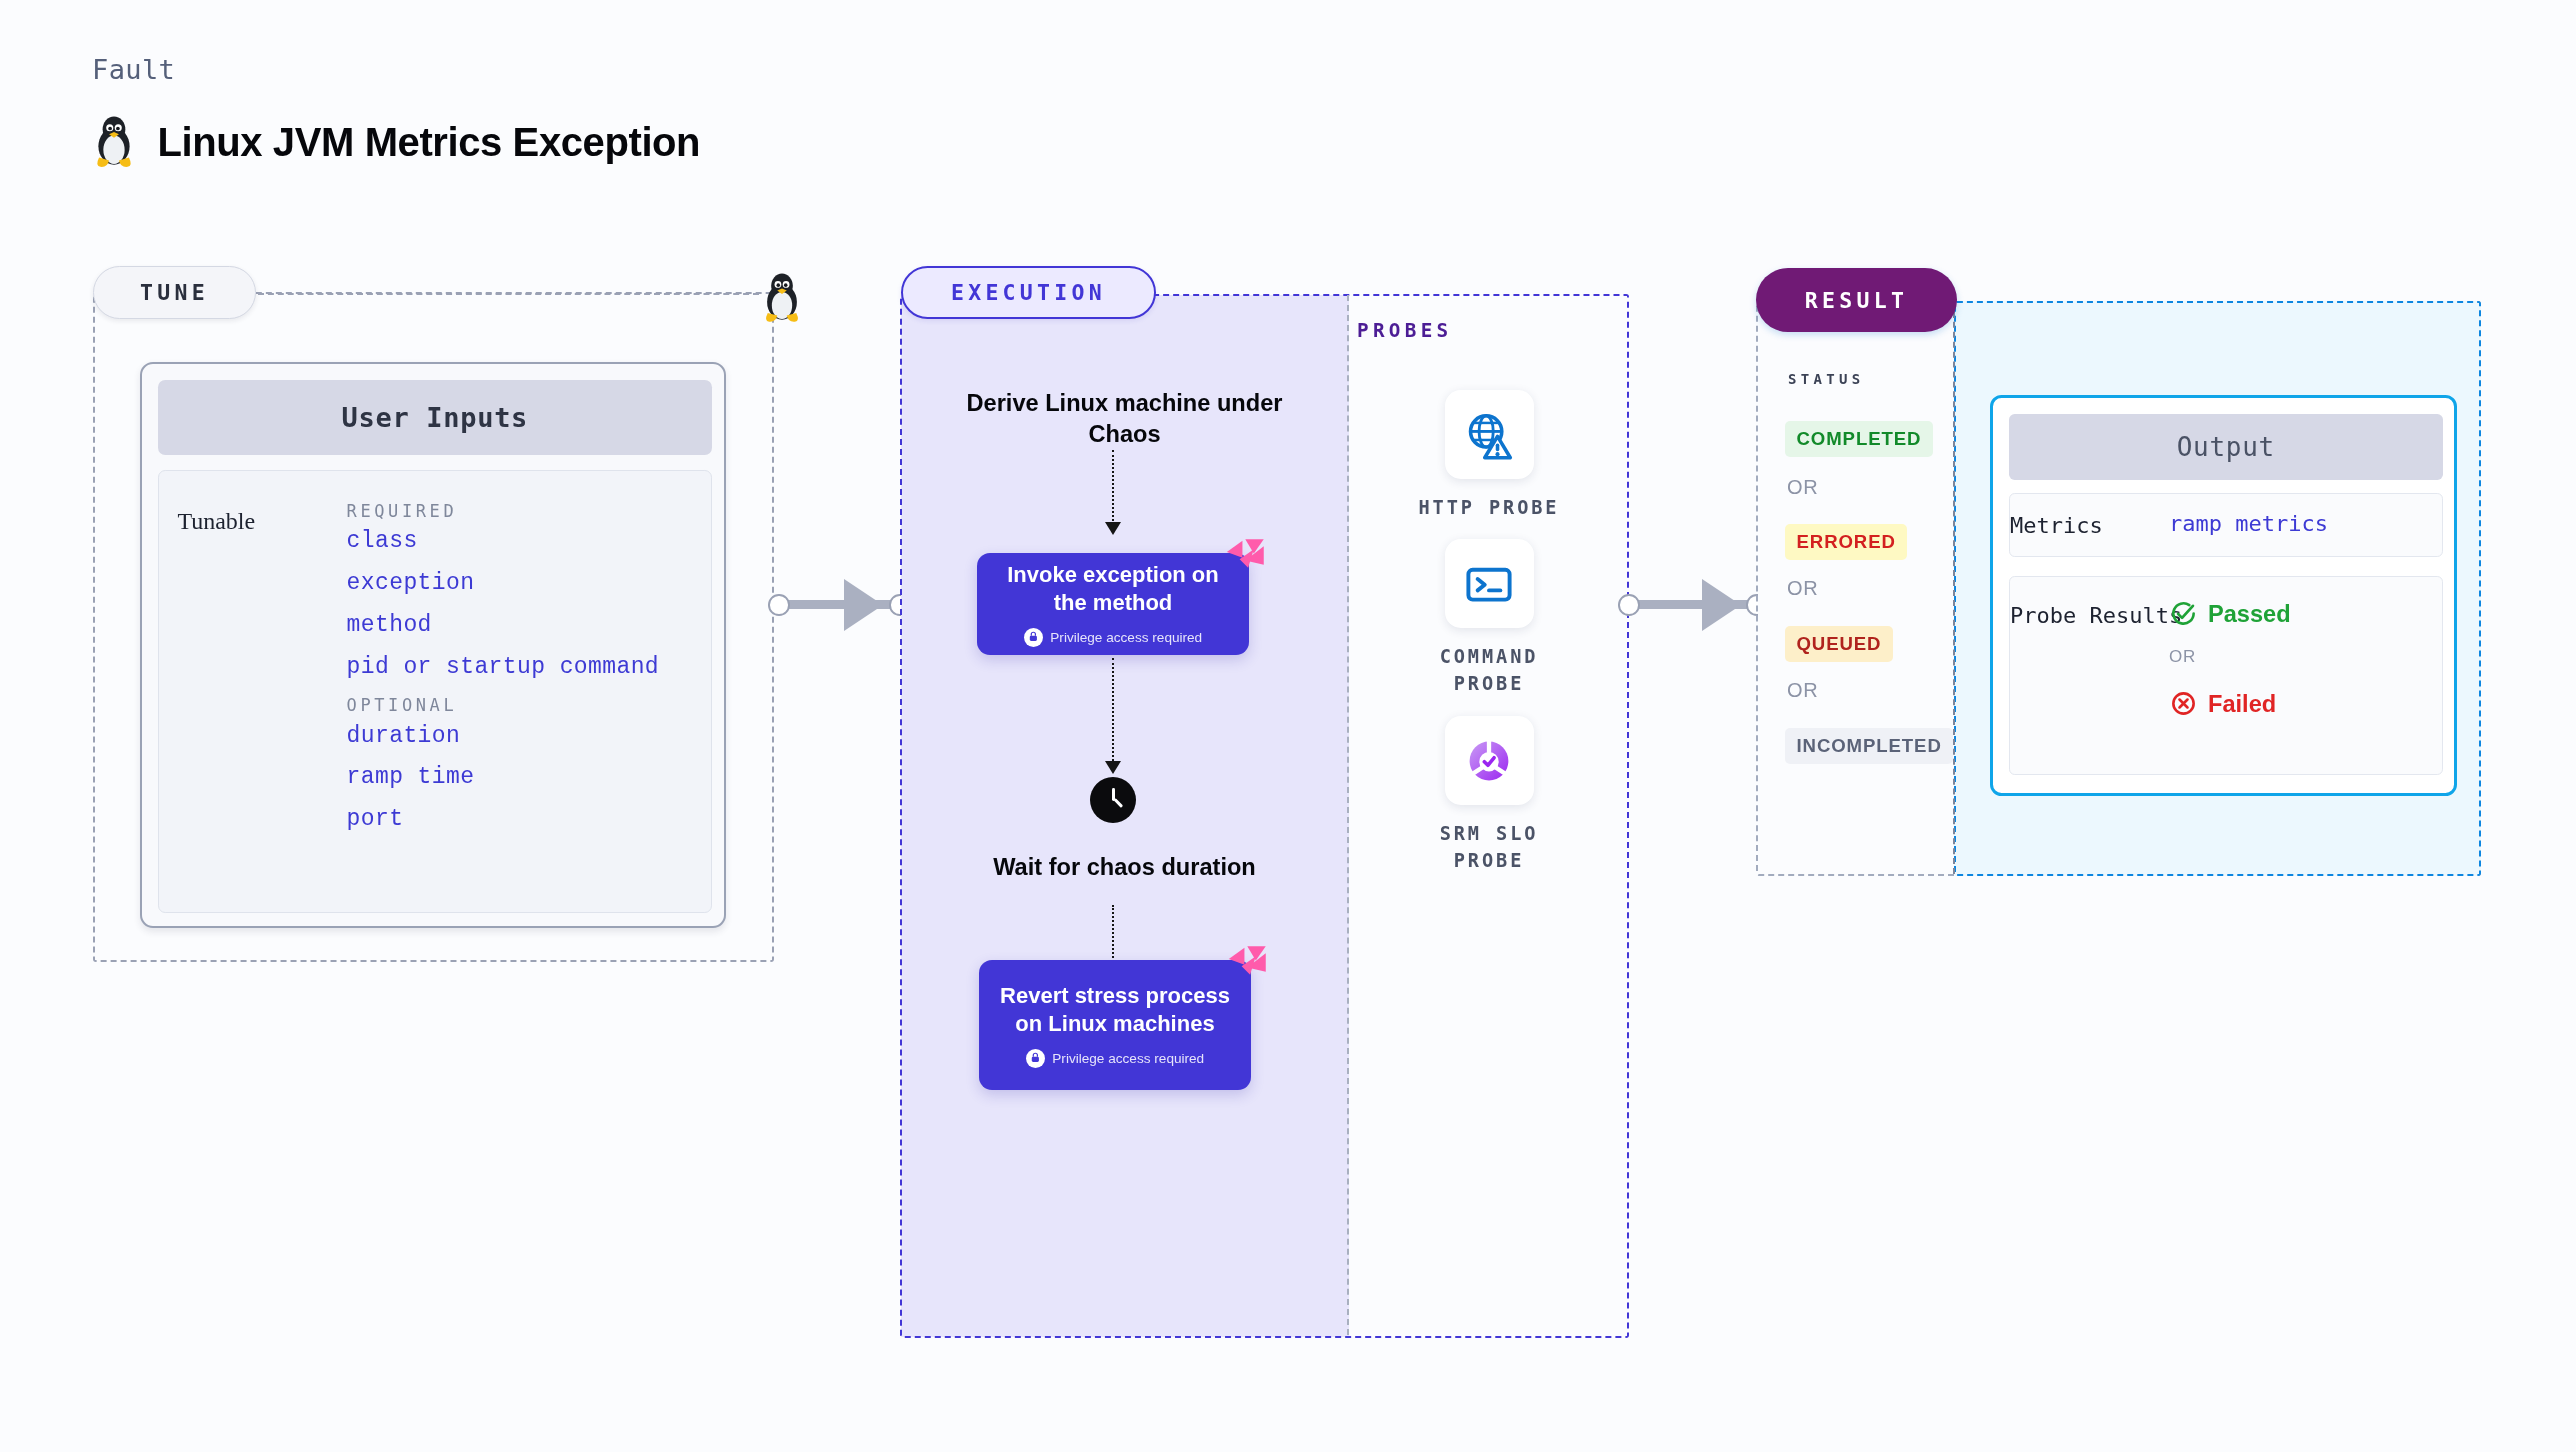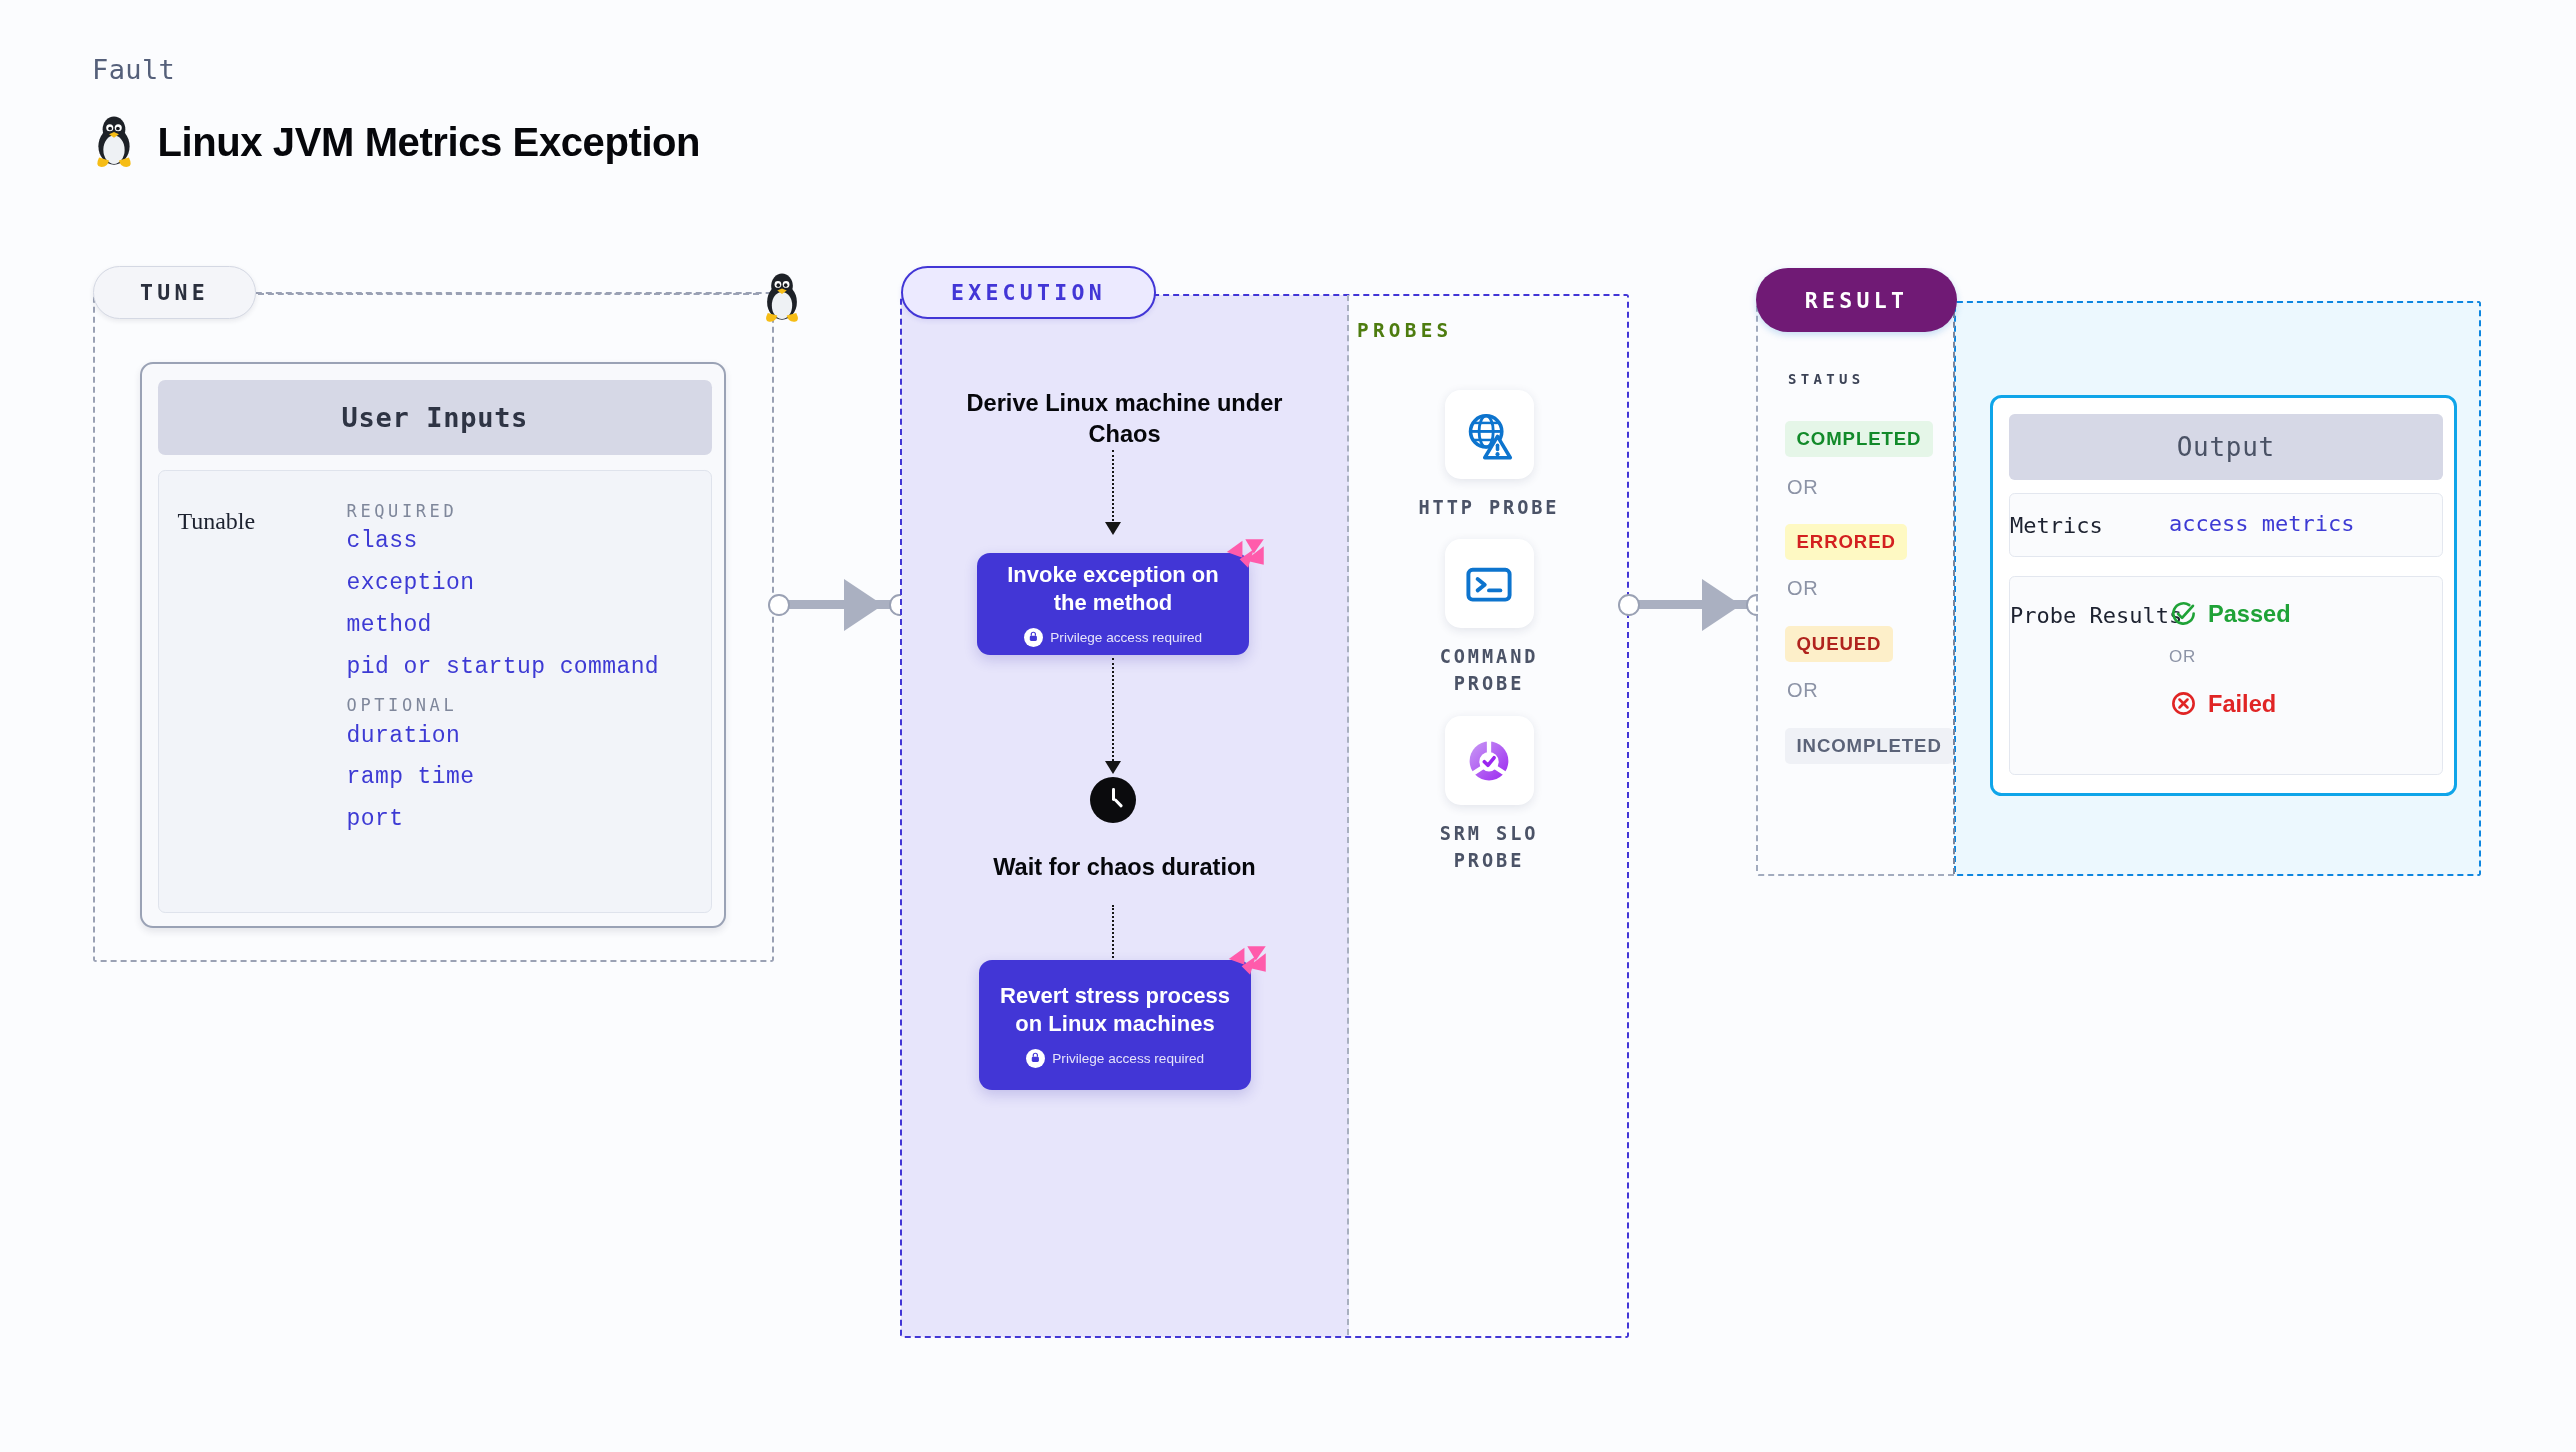--- a/index.html
+++ b/index.html
@@ -168,21 +168,21 @@
   .wait-text {
     position: absolute; left: 938px; top: 852px; width: 373px;
     text-align: center; font-size: 23.6px; font-weight: 700; color: #06070b;
     line-height: 1.32;
   }
 
   
   .probes-label {
     position: absolute; left: 1357px; top: 319px;
     font-family: "DejaVu Sans Mono", monospace; font-size: 19.3px;
-    color: #4d7c0f; letter-spacing: 4.3px; font-weight: 700;
+    color: #4c1d95; letter-spacing: 4.3px; font-weight: 700;
   }
   .probe-item { position: absolute; width: 172px; text-align: center; }
   .probe-tile {
     width: 89px; height: 89px; margin: 0 auto; border-radius: 15.8px;
     background: #ffffff; box-shadow: 0 2.9px 10px rgba(30,40,80,.10);
     display: flex; align-items: center; justify-content: center;
   }
   .probe-caption {
     margin-top: 15.8px; font-family: "DejaVu Sans Mono", monospace;
     font-size: 18.6px; color: #4b5367; letter-spacing: 2.9px; line-height: 1.45;
@@ -449,21 +449,21 @@
   <div class="or-text" style="left:1787px; top:577px;">OR</div>
   <div class="badge" style="left:1785px; top:626px; background:#fdefc9; color:#b0231d;">QUEUED</div>
   <div class="or-text" style="left:1787px; top:679px;">OR</div>
   <div class="badge" style="left:1785px; top:728px; background:#eff1f6; color:#5b6378;">INCOMPLETED</div>
 
   <div class="output-card">
     <div class="out-header">Output</div>
 
     <div class="out-row" style="top:95px; height:64px;"></div>
     <div class="out-key" style="top:113px;">Metrics</div>
-    <div class="out-val-link" style="left:176px; top:113px;">access metrics</div>
+    <div class="out-val-link" style="left:176px; top:113px;">ramp metrics</div>
 
     <div class="out-row" style="top:178px; height:199px;"></div>
     <div class="out-key" style="top:203px;">Probe Results</div>
 
     <div class="res-line" style="left:176px; top:201px;">
       <span>
         <svg width="29" height="29" viewBox="0 0 40 40">
           <path d="M34 20 A14 14 0 1 1 28 8.4" fill="none" stroke="#1fa237" stroke-width="3.6" stroke-linecap="round"></path>
           <path d="M12.5 20.5 L18 26 L33 9.5" fill="none" stroke="#1fa237" stroke-width="3.8" stroke-linecap="round" stroke-linejoin="round"></path>
         </svg>

